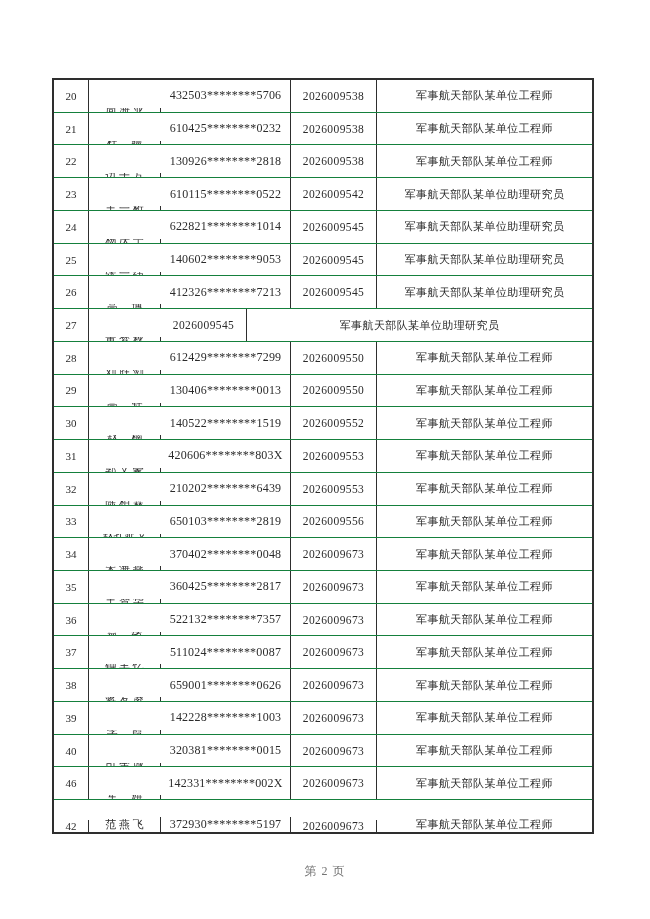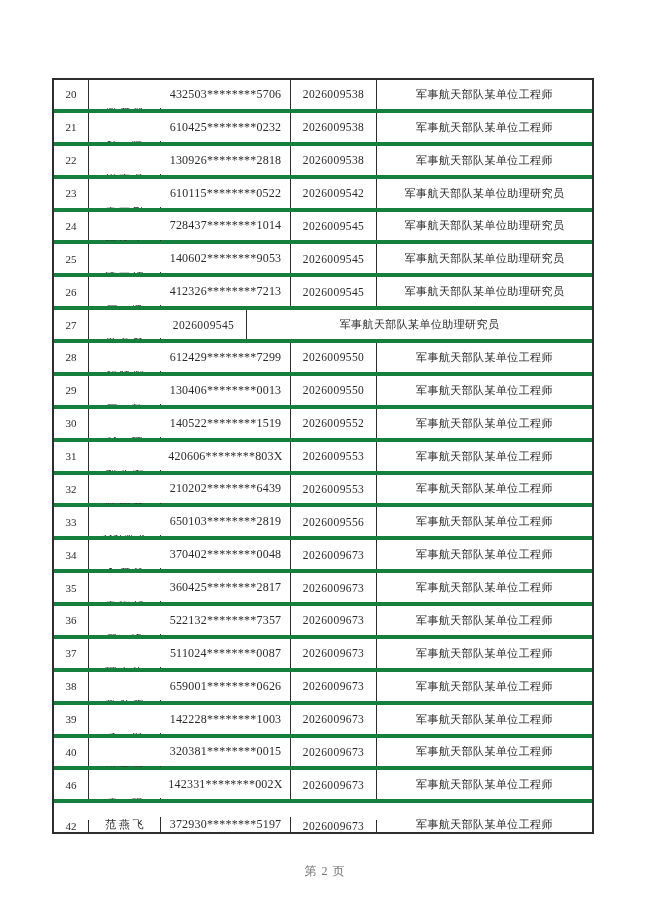--- a/index.html
+++ b/index.html
@@ -23,21 +23,21 @@
     width: 542px;
     height: 756px;
     box-sizing: border-box;
     border: 2px solid #2e2e2e;
     display: flex;
     flex-direction: column;
   }
   .tr {
     flex: 1 1 0;
     display: flex;
-    border-bottom: 4px solid #15803d;
+    border-bottom: 1px solid #15803d;
     min-height: 0;
   }
   .tr:last-child {
     border-bottom: none;
     align-items: flex-end;
   }
   .td {
     box-sizing: border-box;
     border-right: 1px solid #2e2e2e;
     display: flex;
@@ -99,21 +99,21 @@
     <div class="td col-num">23</div>
     <div class="td col-name">王 一 桁</div>
     <div class="td col-id">610115********0522</div>
     <div class="td col-code">2026009542</div>
     <div class="td col-title">军事航天部队某单位助理研究员</div>
   </div>
 
   <div class="tr">
     <div class="td col-num">24</div>
     <div class="td col-name">杨 庆 宁</div>
-    <div class="td col-id">728437********1014</div>
+    <div class="td col-id">622821********1014</div>
     <div class="td col-code">2026009545</div>
     <div class="td col-title">军事航天部队某单位助理研究员</div>
   </div>
 
   <div class="tr">
     <div class="td col-num">25</div>
     <div class="td col-name">张 一 纬</div>
     <div class="td col-id">140602********9053</div>
     <div class="td col-code">2026009545</div>
     <div class="td col-title">军事航天部队某单位助理研究员</div>

